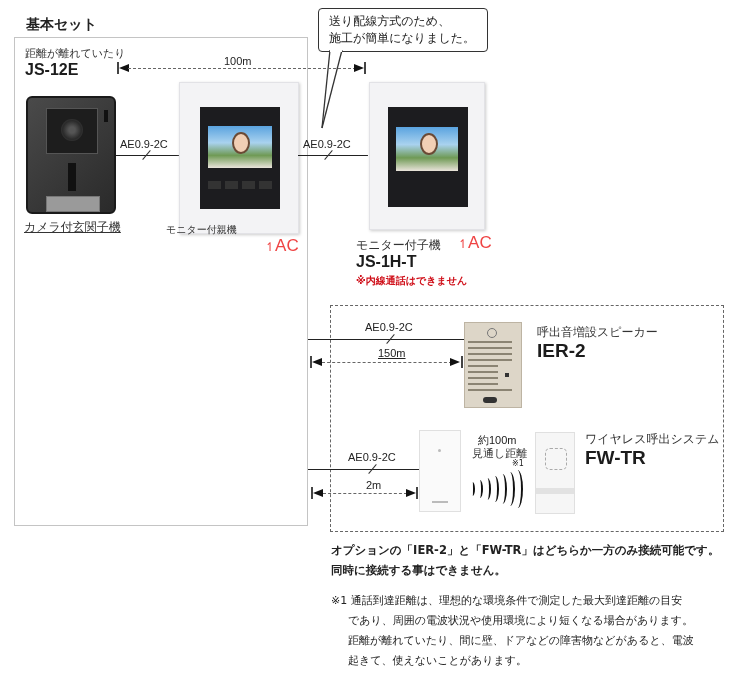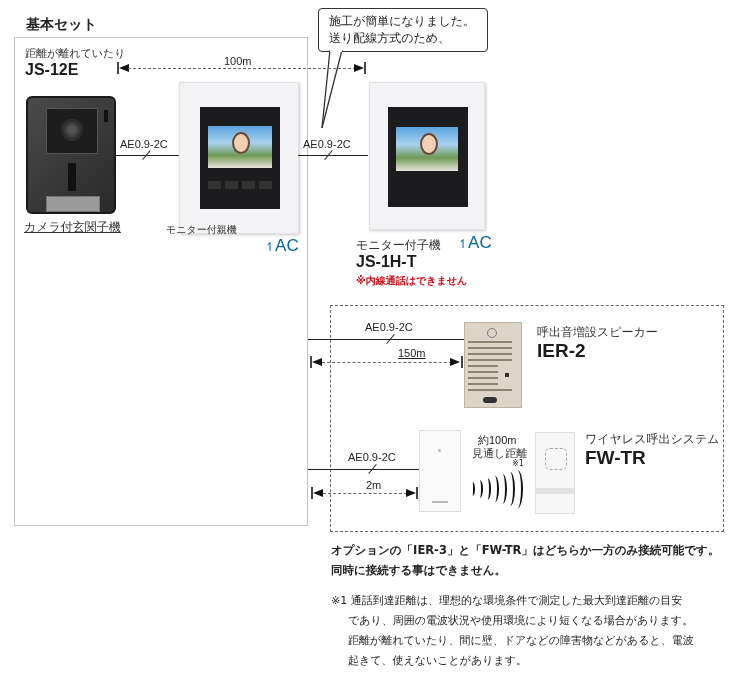--- a/index.html
+++ b/index.html
@@ -11,21 +11,21 @@
   .set-label { left:25px; top:46px; font-size:11px; color:#333; }
   .set-model { left:25px; top:61px; font-size:16px; font-weight:bold; color:#1c1c1c; font-family:"Liberation Sans", sans-serif; }
   .callout { left:318px; top:8px; width:170px; height:44px; border:1.5px solid #333; border-radius:4px; box-sizing:border-box;
              background:#fff; font-size:12px; line-height:17px; padding:4px 0 0 10px; color:#222; }
   .hline { height:0; border-top:1.5px solid #222; }
   .dline { height:0; border-top:1.5px dashed #666; }
   .lbl { font-size:11px; color:#222; font-family:"Liberation Sans", sans-serif; }
   .model { font-size:16px; font-weight:bold; color:#1c1c1c; font-family:"Liberation Sans", sans-serif; }
   .jp { font-size:11px; color:#333; }
   .red { color:#d0101a; }
-  .ac { font-size:17px; color:#0369a1; font-family:"Liberation Sans", sans-serif; }
+  .ac { font-size:17px; color:#ef4444; font-family:"Liberation Sans", sans-serif; }
   .door { left:26px; top:96px; width:90px; height:118px; background:linear-gradient(135deg,#4a4a4a,#2a2a2a); border-radius:6px; border:2px solid #1a1a1a; box-sizing:border-box; }
   .door .cam { position:absolute; left:18px; top:10px; width:50px; height:44px; background:#1d1d1d; border:1px solid #555; }
   .door .lens { position:absolute; left:14px; top:10px; width:22px; height:22px; border-radius:50%; background:radial-gradient(circle,#555 20%,#2a2a2a 60%,#444 100%); }
   .door .slot { position:absolute; left:40px; top:65px; width:8px; height:28px; background:#111; }
   .door .btn { position:absolute; left:18px; top:98px; width:52px; height:14px; background:#9a9a9a; border:1px solid #777; }
   .door .mic { position:absolute; left:76px; top:12px; width:4px; height:12px; background:#111; }
   .monitor { background:#f3f3f5; border:1px solid #e2e2e6; box-shadow:1px 1px 3px #ccc; box-sizing:border-box; }
   .screen { position:absolute; background:#1c1c1f; }
   .pic { position:absolute; background:linear-gradient(180deg,#5aa3df 0%,#a9d2ef 40%,#6f9a55 70%,#e9e3da 100%); }
   .face { position:absolute; width:14px; height:18px; border-radius:50%; background:#f1cfb5; border:2px solid #6b4a35; }
@@ -49,22 +49,22 @@
 </head>
 <body>
 
 <div class="abs title-main">基本セット</div>
 
 <div class="abs basic-box"></div>
 <div class="abs set-label">距離が離れていたり</div>
 <div class="abs set-model">JS-12E</div>
 
 <div class="abs callout">
+  <div>送り配線方式のため、</div>
   <div>施工が簡単になりました。</div>
-  <div>送り配線方式のため、</div>
 </div>
 <svg class="abs" style="left:320px;top:50px;" width="30" height="80">
   <line x1="10" y1="0" x2="2" y2="78" stroke="#333" stroke-width="1.3"></line>
   <line x1="22" y1="0" x2="2" y2="78" stroke="#333" stroke-width="1.3"></line>
   <line x1="10" y1="1" x2="22" y2="1" stroke="#fff" stroke-width="2"></line>
 </svg>
 
 <div class="abs tick" style="left:117px;top:62px;"></div>
 <div class="abs arrow-l" style="left:119px;top:64px;"></div>
 <div class="abs dline" style="left:128px;top:68px;width:228px;"></div>
@@ -121,21 +121,21 @@
 <div class="abs opt-box"></div>
 
 <div class="abs hline" style="left:308px;top:339px;width:156px;"></div>
 <div class="abs slash" style="left:390px;top:333px;"></div>
 <div class="abs lbl" style="left:365px;top:321px;">AE0.9-2C</div>
 <div class="abs tick" style="left:310px;top:356px;"></div>
 <div class="abs arrow-l" style="left:312px;top:358px;"></div>
 <div class="abs dline" style="left:322px;top:362px;width:130px;"></div>
 <div class="abs arrow-r" style="left:450px;top:358px;"></div>
 <div class="abs tick" style="left:461px;top:356px;"></div>
-<div class="abs lbl" style="left:398px;top:347px;text-decoration:underline;">150m</div>
+<div class="abs lbl" style="left:378px;top:347px;text-decoration:underline;">150m</div>
 
 <div class="abs speaker">
   <div style="position:absolute;left:22px;top:5px;width:8px;height:8px;border-radius:50%;border:1px solid #777;"></div>
   <div class="grill" style="top:18px;"></div>
     <div class="grill" style="top:24px;"></div>
   <div class="grill" style="top:30px;"></div>
     <div class="grill" style="top:36px;"></div>
   <div class="grill" style="top:42px;width:30px;"></div>
     <div class="grill" style="top:48px;width:30px;"></div>
   <div class="grill" style="top:54px;width:30px;"></div>
@@ -174,21 +174,21 @@
   <div class="wave" style="left:42px;top:0;width:9px;height:38px;"></div>
 </div>
 <div class="abs rx">
   <div class="ring"></div>
   <div class="band"></div>
 </div>
 <div class="abs jp" style="left:585px;top:431px;font-size:12px;">ワイヤレス呼出システム</div>
 <div class="abs model" style="left:585px;top:447px;font-size:19px;">FW-TR</div>
 
 <div class="abs note1">
-  <div>オプションの「IER-3」と「FW-TR」はどちらか一方のみ接続可能です。</div>
+  <div>オプションの「IER-2」と「FW-TR」はどちらか一方のみ接続可能です。</div>
   <div>同時に接続する事はできません。</div>
 </div>
 <div class="abs note2">
   <span class="line"><span>※1</span> <span>通話到達距離は、理想的な環境条件で測定した最大到達距離の目安</span></span>
   <span class="line indent">であり、周囲の電波状況や使用環境により短くなる場合があります。</span>
   <span class="line indent">距離が離れていたり、間に壁、ドアなどの障害物などがあると、電波</span>
   <span class="line indent">起きて、使えないことがあります。</span>
 </div>
 
 </body></html>

